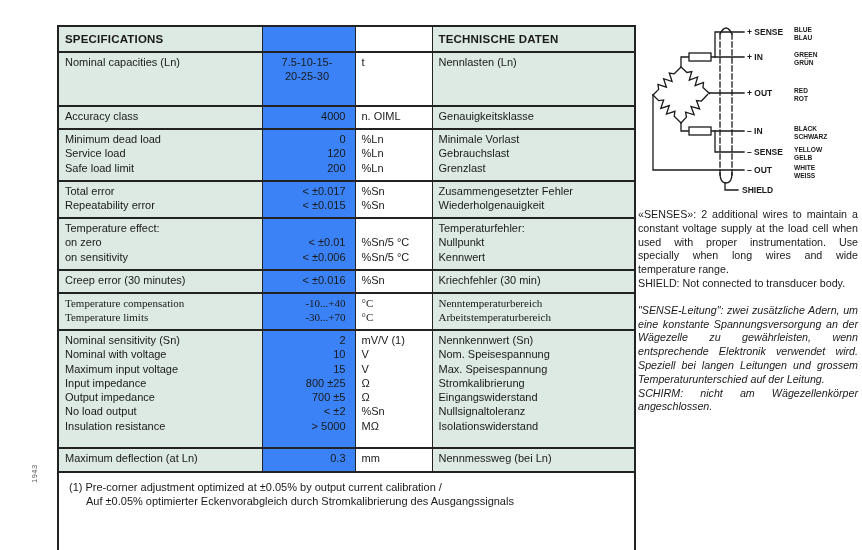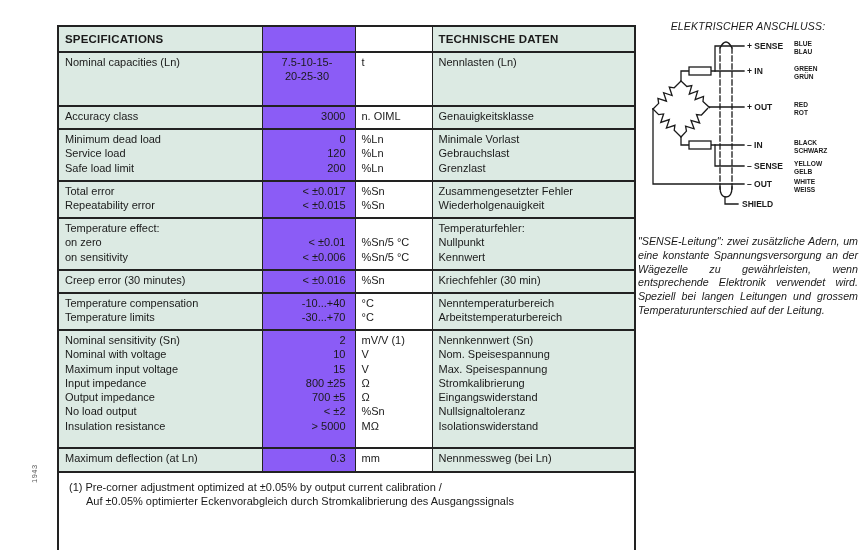--- a/index.html
+++ b/index.html
@@ -20,34 +20,34 @@
   #spec-table{
     border-collapse:collapse;table-layout:fixed;width:579px;
     border:2px solid #222;font-size:11px;line-height:1.3;
   }
   #spec-table td{
     border:1px solid #222;vertical-align:top;padding:2px 6px;
     overflow:hidden;
   }
   #spec-table tbody{border-top:2px solid #222;}
   .c-label{background:var(--row-green,#dceae3);margin-left:20px;}
-  .c-value{background:#8b5cf6;text-align:right;padding-right:9px !important;margin-top:36px;}
+  .c-value{background:#3b82f6;text-align:right;padding-right:9px !important;margin-top:36px;}
   .c-unit{background:#fff;text-align:left;}
   .c-de{background:var(--row-green,#dceae3);}
   .c-center div{text-align:center;}
   .line-center{text-align:left;}
   .th{font-weight:bold;font-size:11.5px;letter-spacing:.2px;}
   #header-body td{height:20px;vertical-align:middle;}
   #spec-table tbody:nth-of-type(2) td{height:48px;}
   #spec-table tbody:nth-of-type(3) td{height:17px;}
   #spec-table tbody:nth-of-type(4) td{height:46px;}
   #spec-table tbody:nth-of-type(5) td{height:31px;}
   #spec-table tbody:nth-of-type(6) td{height:46px;}
   #spec-table tbody:nth-of-type(7) td{height:17px;}
-  #spec-table tbody:nth-of-type(8) td{height:31px;}
+  #spec-table tbody:nth-of-type(8) td{height:31px;font-family:Liberation Serif, serif;}
   #spec-table tbody:nth-of-type(9) td{height:112px;}
   #spec-table tbody:nth-of-type(10) td{height:18px;}
   .footnote-cell{background:#fff;height:68px;padding:7px 10px !important;}
   .fn2{padding-left:17px;}
 
   
   .right-panel{position:absolute;left:638px;top:20px;width:220px;}
   .ec-title{font-size:10.5px;font-weight:bold;text-align:center;letter-spacing:.2px;}
   .ec-sub{font-size:10.5px;font-style:italic;text-align:center;letter-spacing:.2px;margin-bottom:2px;}
   .diagram{display:block;margin:0 auto;}
@@ -96,21 +96,21 @@
               <div>Nennlasten (Ln)</div>
             </td>
           </tr>
         </tbody>
         <tbody>
           <tr>
             <td class="c-label">
               <div>Accuracy class</div>
             </td>
             <td class="c-value">
-              <div>3000</div>
+              <div>4000</div>
             </td>
             <td class="c-unit">
               <div>n. OIML</div>
             </td>
             <td class="c-de">
               <div>Genauigkeitsklasse</div>
             </td>
           </tr>
         </tbody>
         <tbody>
@@ -278,21 +278,20 @@
           <td class="footnote-cell" colspan="4">
             <div>(1) Pre-corner adjustment optimized at ±0.05% by output current calibration /</div>
             <div class="fn2">Auf ±0.05% optimierter Eckenvorabgleich durch Stromkalibrierung des Ausgangssignals</div>
           </td>
         </tr>
       </tbody>
     </table>
   </div>
 
   <div class="right-panel">
-    <div class="ec-sub">ELEKTRISCHER ANSCHLUSS:</div>
 
     <svg class="diagram" width="218" height="182" viewBox="0 0 218 182">
       <g stroke="#1a1a1a" stroke-width="1.3" fill="none" stroke-linecap="square">
 
         <path d="M0,0 h8 l3,-4 4,8 4,-8 4,8 4,-8 3,4 h9" transform="translate(14,75) rotate(-45)"></path>
         <path d="M0,0 h8 l3,-4 4,8 4,-8 4,8 4,-8 3,4 h9" transform="translate(42,47) rotate(42.9)"></path>
         <path d="M0,0 h8 l3,-4 4,8 4,-8 4,8 4,-8 3,4 h9" transform="translate(14,75) rotate(45)"></path>
         <path d="M0,0 h8 l3,-4 4,8 4,-8 4,8 4,-8 3,4 h9" transform="translate(42,103) rotate(-47)"></path>
 
         <path d="M42,47 V37 H50 M72,37 H105"></path>
@@ -333,18 +332,21 @@
         <text x="155" y="111" font-size="6.6">BLACK</text>
         <text x="155" y="119" font-size="6.6">SCHWARZ</text>
         <text x="155" y="132" font-size="6.6">YELLOW</text>
         <text x="155" y="140" font-size="6.6">GELB</text>
         <text x="155" y="150" font-size="6.6">WHITE</text>
         <text x="155" y="158" font-size="6.6">WEISS</text>
       </g>
     </svg>
 
     <div class="notes">
+      <p>«SENSES»: 2 additional wires to maintain a constant voltage supply at the load cell when used with proper instrumentation. Use specially when long wires and wide temperature range.</p>
+      <p>SHIELD: Not connected to transducer body.</p>
       <div class="gap"></div>
       <p class="notes-de">"SENSE-Leitung": zwei zusätzliche Adern, um eine konstante Spannungsversorgung an der Wägezelle zu gewährleisten, wenn entsprechende Elektronik verwendet wird. Speziell bei langen Leitungen und grossem Temperaturunterschied auf der Leitung.</p>
+      <p class="notes-de">SCHIRM: nicht am Wägezellenkörper angeschlossen.</p>
     </div>
   </div>
 
 </div>
 
 </body></html>

